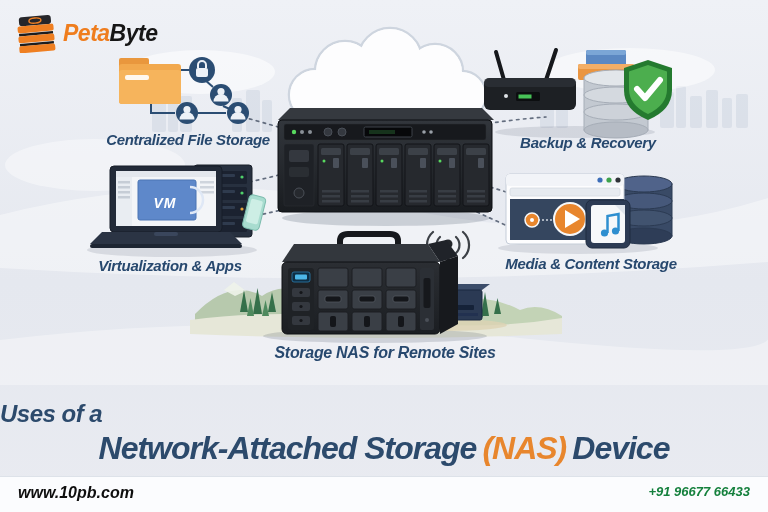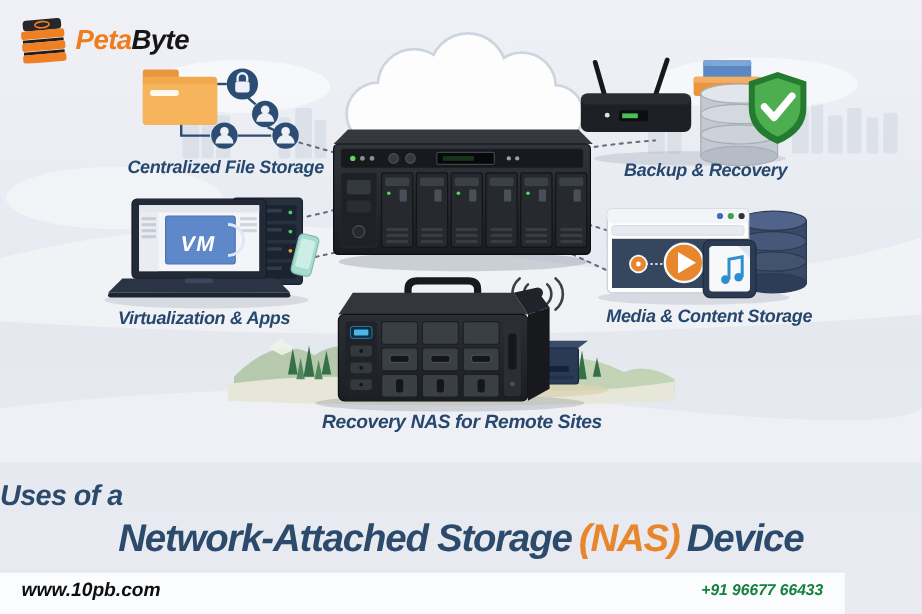--- a/index.html
+++ b/index.html
@@ -5,30 +5,30 @@
   html,body{margin:0;padding:0;background:#dfe3ea;}
   .canvas{position:relative;width:768px;height:512px;overflow:hidden;
     background:linear-gradient(180deg,#eff1f6 0%,#e5e8ef 55%,#e9ebf1 100%);
     font-family:"Liberation Sans",sans-serif;font-style:italic;}
   svg{display:block;}
   .scene{position:absolute;left:0;top:0;}
   .label{position:absolute;text-align:center;font-weight:700;font-size:15px;
     letter-spacing:-0.3px;color:#27486e;}
   .vm-text{position:absolute;left:138px;top:186px;width:54px;height:34px;
     display:flex;align-items:center;justify-content:center;color:#fff;
-    font-weight:700;font-size:18px;letter-spacing:1px;}
+    font-weight:700;font-size:14px;letter-spacing:1px;}
   .logo{position:absolute;left:14px;top:13px;display:flex;align-items:center;gap:5px;}
   .logo-text{font-size:23px;font-weight:800;letter-spacing:-0.5px;color:#161616;}
   .logo-text .orange{color:#ef7d1e;}
   .title-line1{position:absolute;left:0;top:400px;width:768px;text-align:left;
     font-size:24px;font-weight:600;letter-spacing:-0.5px;color:#2c4a6c;}
   .title-line2{position:absolute;left:0;top:430px;width:768px;text-align:center;
     font-size:32px;font-weight:700;letter-spacing:-1px;color:#2c4a6c;}
   .title-line2 .hl{color:#e8862d;margin:0 6px;}
-  .footer{position:absolute;left:0;bottom:0;width:704px;height:35px;
+  .footer{position:absolute;left:0;bottom:0;width:768px;height:35px;
     background:#fbfcfe;border-top:1px solid #dde2e9;}
   .footer .site{position:absolute;left:18px;top:7px;font-size:16px;font-weight:700;color:#0e0e0e;}
   .footer .phone{position:absolute;right:18px;top:7px;font-size:13px;font-weight:700;color:#15803d;}
 </style>
 </head>
 <body>
 
 <div class="canvas">
 
   <svg class="scene" width="768" height="512" viewBox="0 0 768 512">
@@ -402,21 +402,21 @@
         <rect x="4" y="32" width="36" height="7" rx="2" fill="#ef7f22"></rect>
       </g>
     </svg>
     <div class="logo-text"><span class="orange">Peta</span><span>Byte</span></div>
   </div>
 
   <div class="label" style="left:88px;top:131px;width:200px;">Centralized File Storage</div>
   <div class="label" style="left:493px;top:134px;width:190px;">Backup &amp; Recovery</div>
   <div class="label" style="left:488px;top:255px;width:206px;">Media &amp; Content Storage</div>
   <div class="label" style="left:70px;top:257px;width:200px;">Virtualization &amp; Apps</div>
-  <div class="label" style="left:255px;top:344px;width:260px;font-size:16px;">Recovery NAS for Remote Sites</div>
+  <div class="label" style="left:255px;top:344px;width:260px;font-size:16px;">Storage NAS for Remote Sites</div>
 
   <div class="vm-text">VM</div>
 
   <div class="title-line1">Uses of a</div>
   <div class="title-line2"><span>Network-Attached Storage</span><span class="hl">(NAS)</span><span>Device</span></div>
 
   <div class="footer">
     <span class="site">www.10pb.com</span>
     <span class="phone">+91 96677 66433</span>
   </div>

